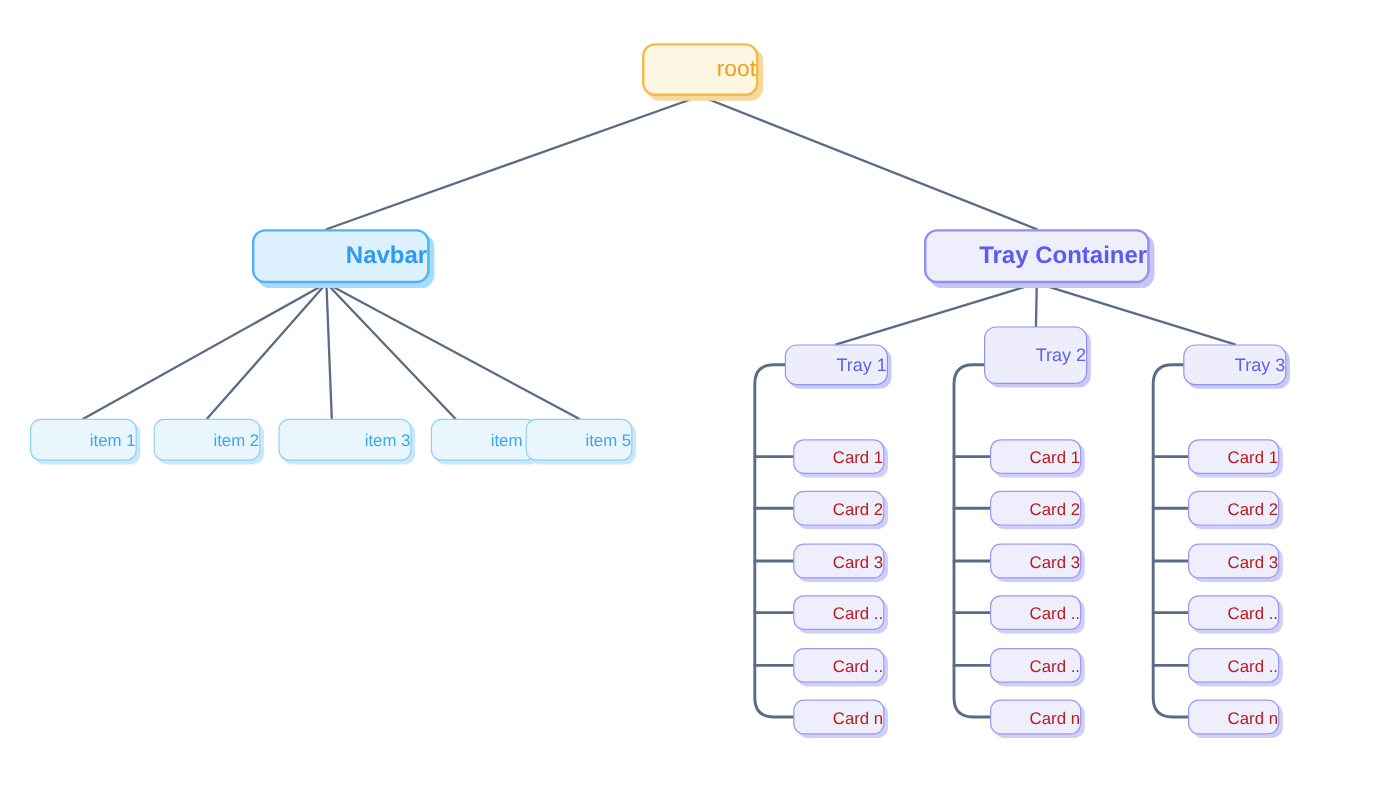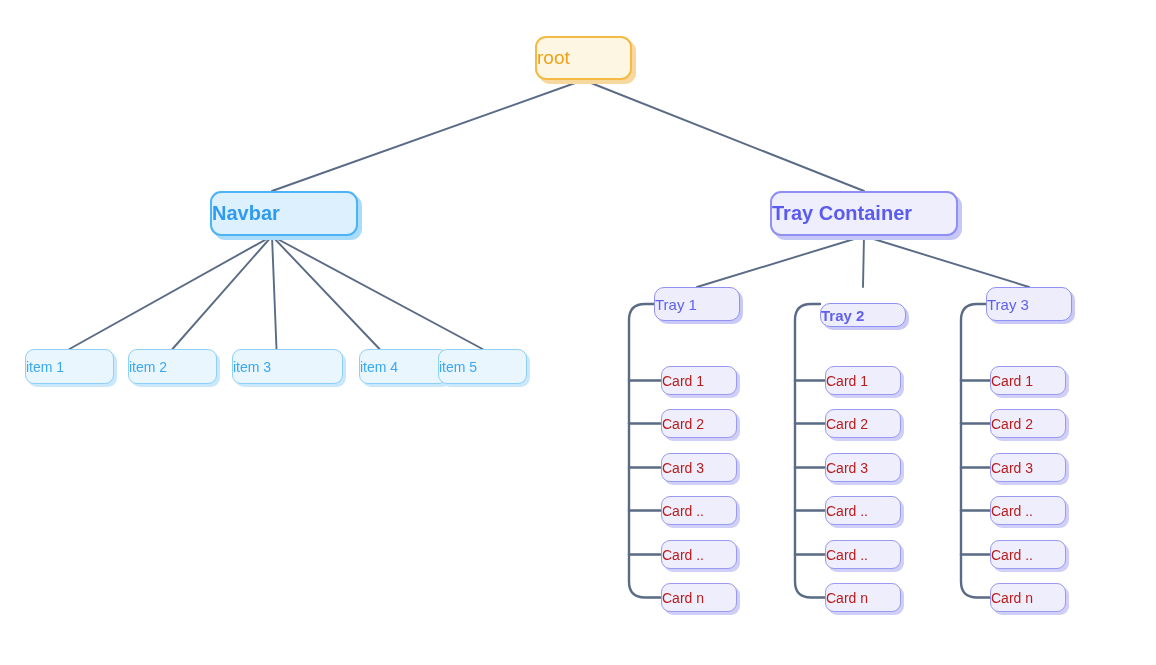--- a/index.html
+++ b/index.html
@@ -23,21 +23,21 @@
     top: 0;
     width: 1156px;
     height: 665px;
     pointer-events: none;
   }
   .node {
     position: absolute;
     box-sizing: border-box;
     display: flex;
     align-items: center;
-    justify-content: flex-start;
+    justify-content: flex-end;
     border-radius: 9px;
     white-space: nowrap;
     user-select: none;
     z-index: 2;
   }
   
   .node.root {
     background: #fdf6e3;
     border: 2px solid #f5ba45;
     color: #f0a018;
@@ -166,21 +166,21 @@
       </div>
       <div class="node card" style="left: 661px; top: 496px; width: 76px; height: 29px;">
         <span>Card ..</span>
       </div>
       <div class="node card" style="left: 661px; top: 540px; width: 76px; height: 29px;">
         <span>Card ..</span>
       </div>
       <div class="node card" style="left: 661px; top: 583px; width: 76px; height: 29px;">
         <span>Card n</span>
       </div>
-      <div class="node tray" style="left: 820px; top: 303px; width: 86px; height: 24px; font-weight: bold;">
+      <div class="node tray" style="left: 820px; top: 272px; width: 86px; height: 48px;">
         <span>Tray 2</span>
       </div>
       <div class="node card" style="left: 825px; top: 366px; width: 76px; height: 29px;">
         <span>Card 1</span>
       </div>
       <div class="node card" style="left: 825px; top: 409px; width: 76px; height: 29px;">
         <span>Card 2</span>
       </div>
       <div class="node card" style="left: 825px; top: 453px; width: 76px; height: 29px;">
         <span>Card 3</span>

